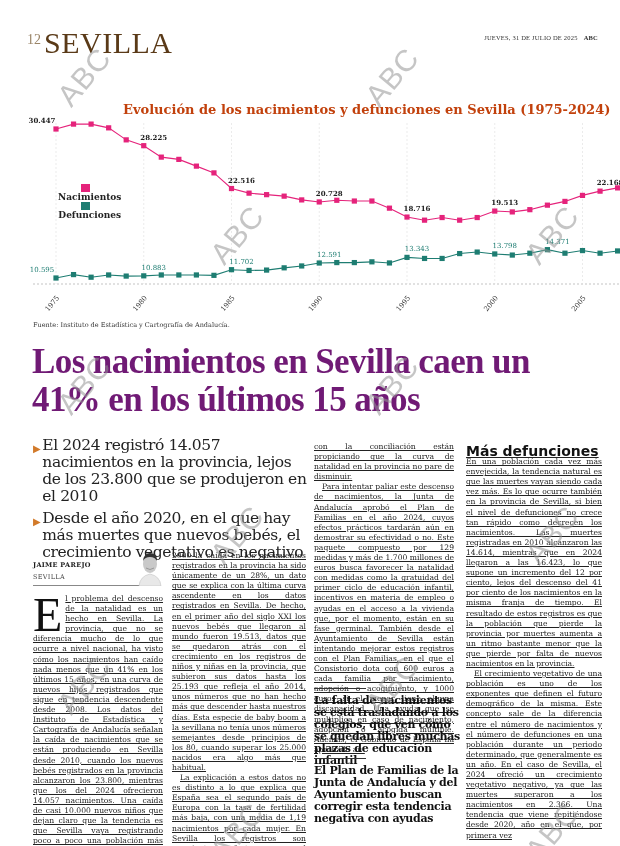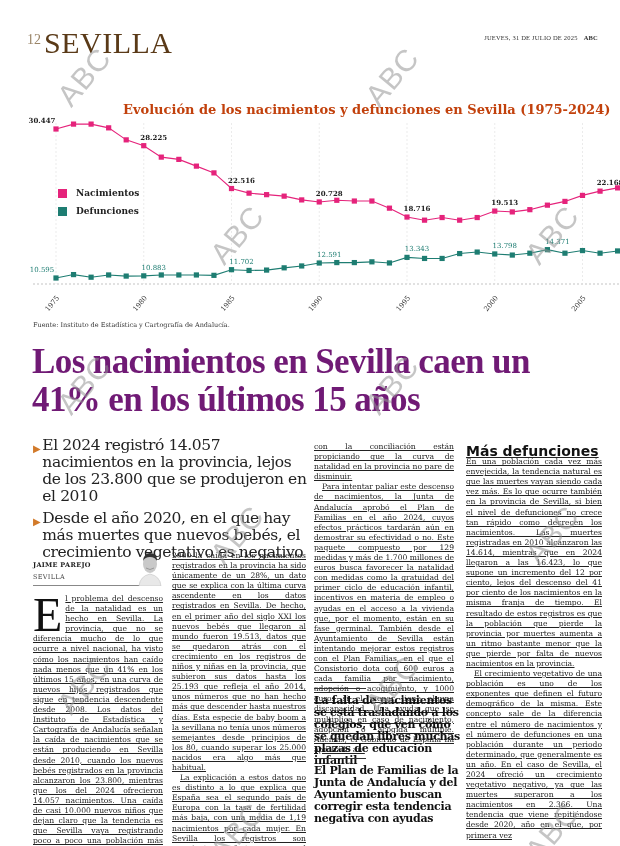--- a/index.html
+++ b/index.html
@@ -9,21 +9,21 @@
   .header { position: absolute; left: 0; top: 0; width: 620px; height: 62px; }
   .page-num { position: absolute; left: 27px; top: 32px; font-size: 14px; color: #9a8467; font-family: "Liberation Serif", serif; }
   .section { position: absolute; left: 44px; top: 26px; font-size: 30px; color: #5a3a18; font-family: "Liberation Serif", serif; letter-spacing: 0.5px; }
   .dateline { position: absolute; right: 22px; top: 34px; font-size: 6.5px; color: #333; font-family: "Liberation Serif", serif; letter-spacing: 0.2px; }
   .dateline b { margin-left: 6px; font-weight: bold; }
 
   .chart { position: absolute; left: 0; top: 95px; width: 620px; height: 240px; }
   .chart-title { position: absolute; left: 123px; top: 7px; font-size: 13px; font-weight: bold; color: #c2410c; font-family: "DejaVu Serif", serif; white-space: nowrap; }
   .chart svg { position: absolute; left: 0; top: 0; }
   .legend { position: absolute; left: 58px; top: 89px; }
-  .legend-item { display: flex; align-items: center; height: 18px; font-size: 9px; font-weight: bold; color: #222; font-family: "DejaVu Serif", serif; }
+  .legend-item { display: flex; align-items: center; height: 18px; font-size: 9px; font-weight: bold; color: #222; font-family: "DejaVu Serif", serif; flex-direction: column; }
   .legend-swatch { width: 9px; height: 9px; margin-right: 9px; display: inline-block; }
   .source { position: absolute; left: 33px; top: 226px; font-size: 6.5px; color: #333; font-family: "DejaVu Serif", serif; }
 
   .headline { position: absolute; left: 32px; top: 343px; width: 570px; font-size: 35px; line-height: 38px; font-weight: bold; color: #701a75; font-family: "Liberation Serif", serif; letter-spacing: -0.6px; }
 
   .deck { position: absolute; left: 33px; top: 437px; width: 280px; }
   .deck-item { display: flex; font-size: 15.5px; line-height: 17px; color: #222; font-family: "DejaVu Serif", serif; font-weight: normal; margin-bottom: 5px; letter-spacing: -0.4px; }
   .deck-arrow { color: #d27a2a; font-size: 10px; margin-right: 2px; padding-top: 3px; }
 
   .byline { position: absolute; left: 33px; top: 548px; width: 112px; height: 38px; border-bottom: 1px solid #888; }

